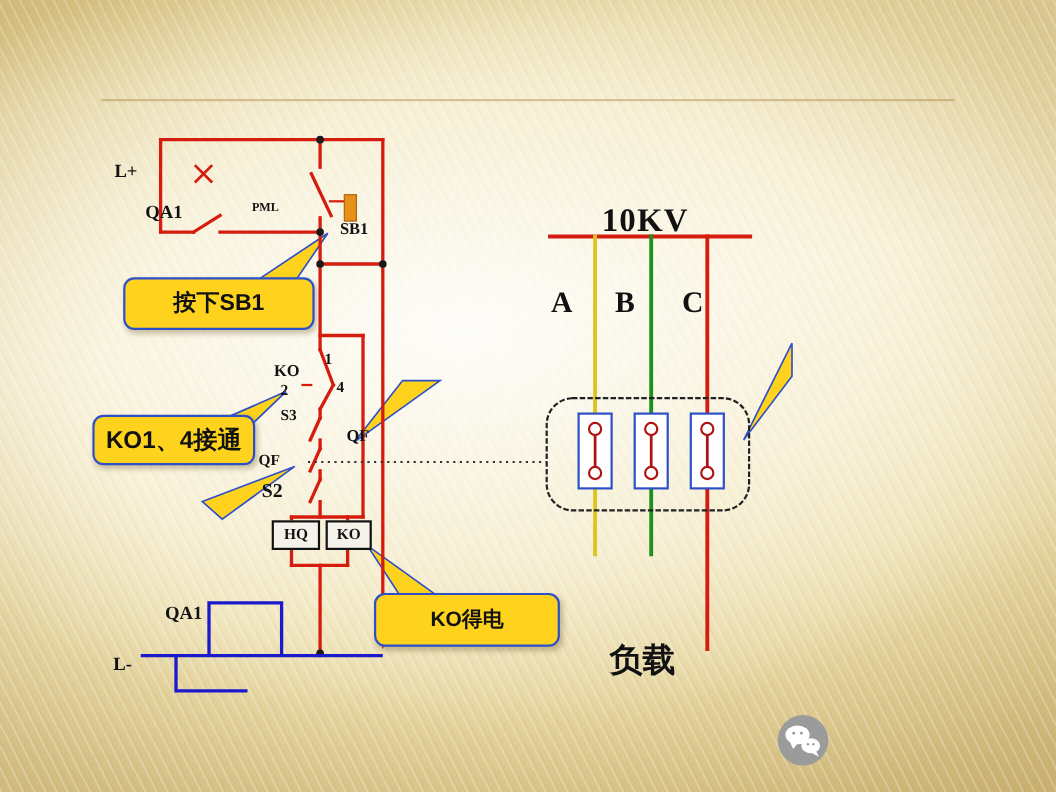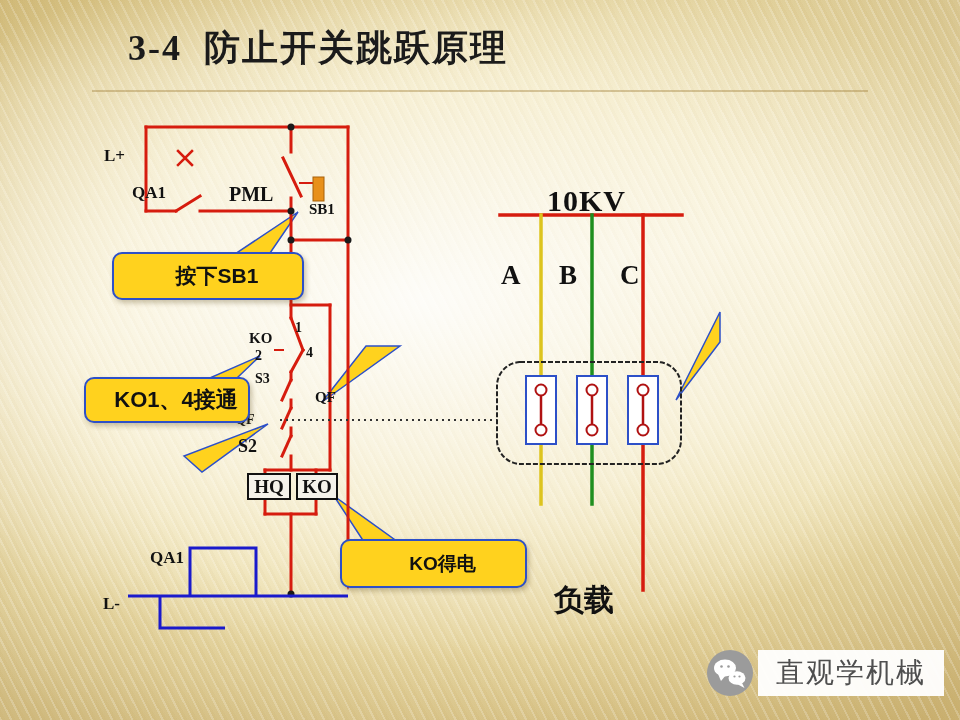--- a/index.html
+++ b/index.html
@@ -11,38 +11,37 @@
       repeating-linear-gradient(63deg, rgba(255,255,255,0.20) 0 2px, rgba(198,168,95,0.10) 2px 5px, rgba(255,255,255,0) 5px 9px),
       radial-gradient(ellipse at 50% 50%, rgba(0,0,0,0) 55%, rgba(166,133,60,0.30) 96%),
       linear-gradient(172deg, #decb8d 0%, #ecdfaf 12%, #f3eac9 40%, #ecdfb0 70%, #d8c286 100%);
   }
   .title{position:absolute;left:128px;top:24px;font-family:"Liberation Serif",serif;
          font-size:36px;font-weight:600;color:#1b1b1b;letter-spacing:2px;white-space:pre;}
   .rule{position:absolute;left:92px;top:90px;width:776px;height:2px;background:rgba(168,138,70,0.45);}
   svg.wires{position:absolute;left:0;top:0;}
   .lbl{position:absolute;font-family:"Liberation Serif",serif;font-weight:bold;color:#111;white-space:nowrap;}
   .coilbox{position:absolute;border:2px solid #111;background:#f4f2ea;
-           font-family:"Liberation Serif",serif;font-weight:bold;font-size:19px;color:#111;
+           font-family:"Liberation Serif",serif;font-weight:bold;font-size:14px;color:#111;
            display:flex;align-items:center;justify-content:center;text-align:center;}
   .callout{position:absolute;background:#ffd21e;border:2px solid #2d50c8;border-radius:10px;
            display:flex;flex-direction:column;align-items:center;justify-content:center;
            font-weight:bold;color:#111;text-align:center;line-height:1.25;
-           box-shadow:2px 3px 5px rgba(90,70,20,0.30);padding-left:18px;}
+           box-shadow:2px 3px 5px rgba(90,70,20,0.30);}
   .watermark{position:absolute;left:706px;top:646px;width:238px;height:54px;display:flex;align-items:center;}
   .wm-panel{background:rgba(255,255,255,0.95);height:46px;flex:1;margin-left:4px;
             display:flex;align-items:center;justify-content:center;}
   .wm-text{font-size:28px;color:#4f4f4f;letter-spacing:2px;}
 </style>
 </head>
 <body>
 
 <div class="slide">
   <div class="bg"></div>
 
-  <div class="title">3-4  防止开关跳跃原理</div>
   <div class="rule"></div>
 
   <svg class="wires" width="960" height="720" viewBox="0 0 960 720">
 
     <g fill="#ffd21e" stroke="#2d50c8" stroke-width="1.5">
       <polygon points="232,256 268,256 298,212"></polygon>
       <polygon points="366,346 400,346 322,402"></polygon>
       <polygon points="196,384 212,402 260,356"></polygon>
       <polygon points="184,456 202,472 268,424"></polygon>
       <polygon points="364,542 398,542 334,496"></polygon>
@@ -123,21 +122,21 @@
         <rect x="628" y="376" width="30" height="68" stroke="#2d50c8" stroke-width="2" fill="#ffffff"></rect>
         <path d="M643,395 V424" stroke="#b01212" stroke-width="2.5"></path>
         <circle cx="643" cy="390" r="5.5" stroke="#b01212" stroke-width="2" fill="#fff"></circle>
         <circle cx="643" cy="430" r="5.5" stroke="#b01212" stroke-width="2" fill="#fff"></circle>
       </g>
     </g>
   </svg>
 
   <div class="lbl" style="left:104px;top:146px;font-size:17px;">L+</div>
   <div class="lbl" style="left:132px;top:183px;font-size:17px;">QA1</div>
-  <div class="lbl" style="left:229px;top:183px;font-size:20px;">PML</div>
+  <div class="lbl" style="left:229px;top:183px;font-size:11px;">PML</div>
   <div class="lbl" style="left:309px;top:201px;font-size:15px;">SB1</div>
   <div class="lbl" style="left:249px;top:330px;font-size:15px;">KO</div>
   <div class="lbl" style="left:295px;top:320px;font-size:14px;">1</div>
   <div class="lbl" style="left:255px;top:348px;font-size:14px;">2</div>
   <div class="lbl" style="left:306px;top:345px;font-size:14px;">4</div>
   <div class="lbl" style="left:255px;top:371px;font-size:14px;">S3</div>
   <div class="lbl" style="left:235px;top:412px;font-size:14px;">QF</div>
   <div class="lbl" style="left:238px;top:436px;font-size:18px;">S2</div>
   <div class="lbl" style="left:315px;top:389px;font-size:15px;">QF</div>
   <div class="lbl" style="left:150px;top:548px;font-size:17px;">QA1</div>
@@ -167,17 +166,14 @@
       <circle cx="24" cy="24" r="23" fill="#9b9b9b"></circle>
       <ellipse cx="19" cy="19" rx="11" ry="8.5" fill="#ffffff"></ellipse>
       <polygon points="12,25 15,32 20,26" fill="#ffffff"></polygon>
       <circle cx="15.5" cy="17.5" r="1.3" fill="#9b9b9b"></circle>
       <circle cx="22.5" cy="17.5" r="1.3" fill="#9b9b9b"></circle>
       <ellipse cx="31" cy="29" rx="8.5" ry="6.8" fill="#ffffff"></ellipse>
       <polygon points="36,34 38.5,39 31,35" fill="#ffffff"></polygon>
       <circle cx="28.5" cy="27.5" r="1.1" fill="#9b9b9b"></circle>
       <circle cx="33.5" cy="27.5" r="1.1" fill="#9b9b9b"></circle>
     </svg>
-    <div class="wm-panel">
-      <span class="wm-text">直观学机械</span>
-    </div>
   </div>
 </div>
 
 </body></html>

